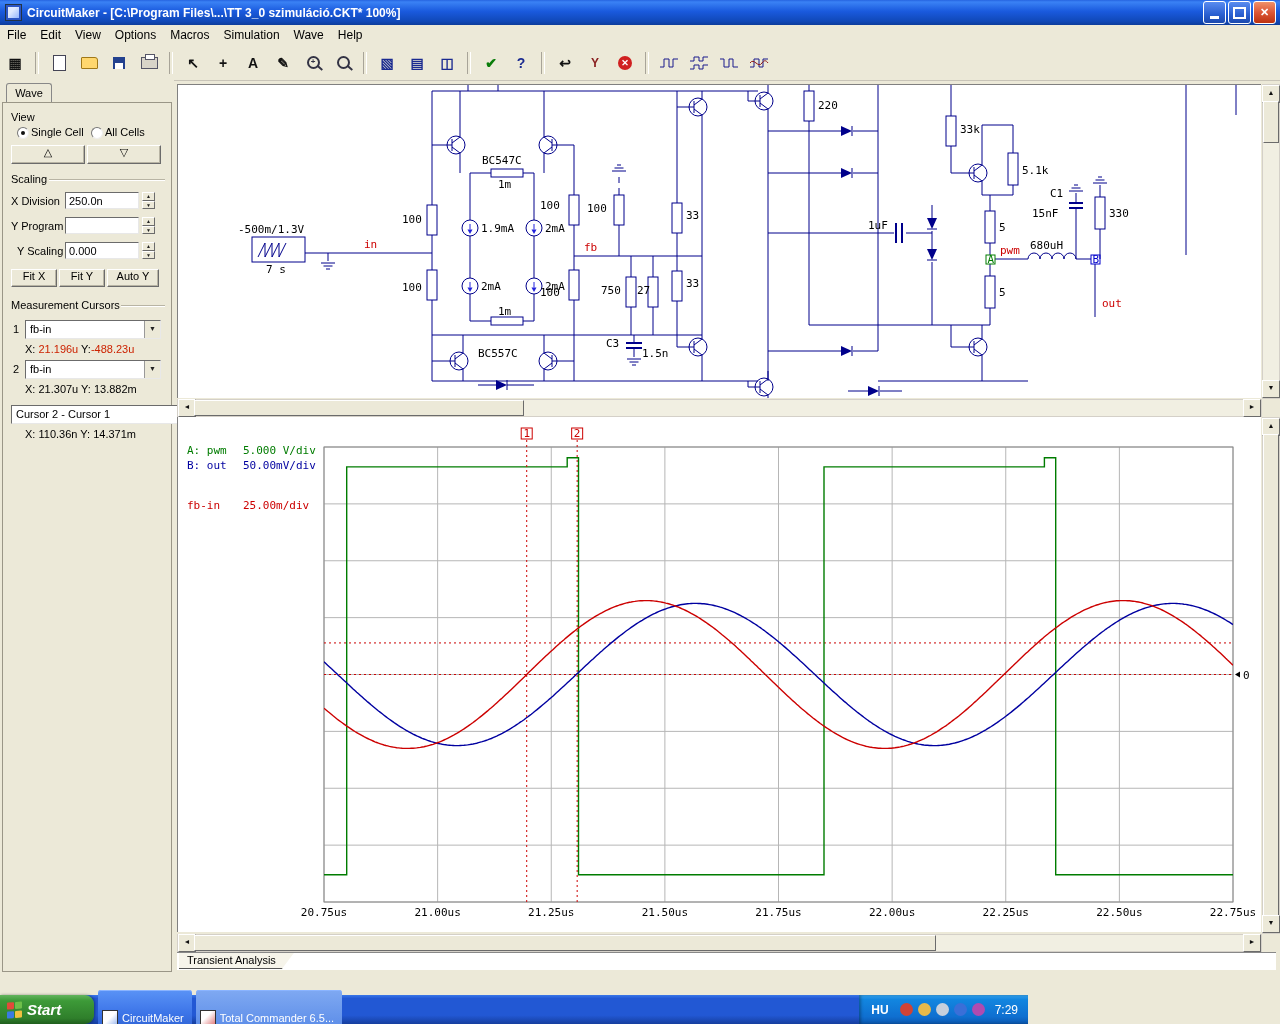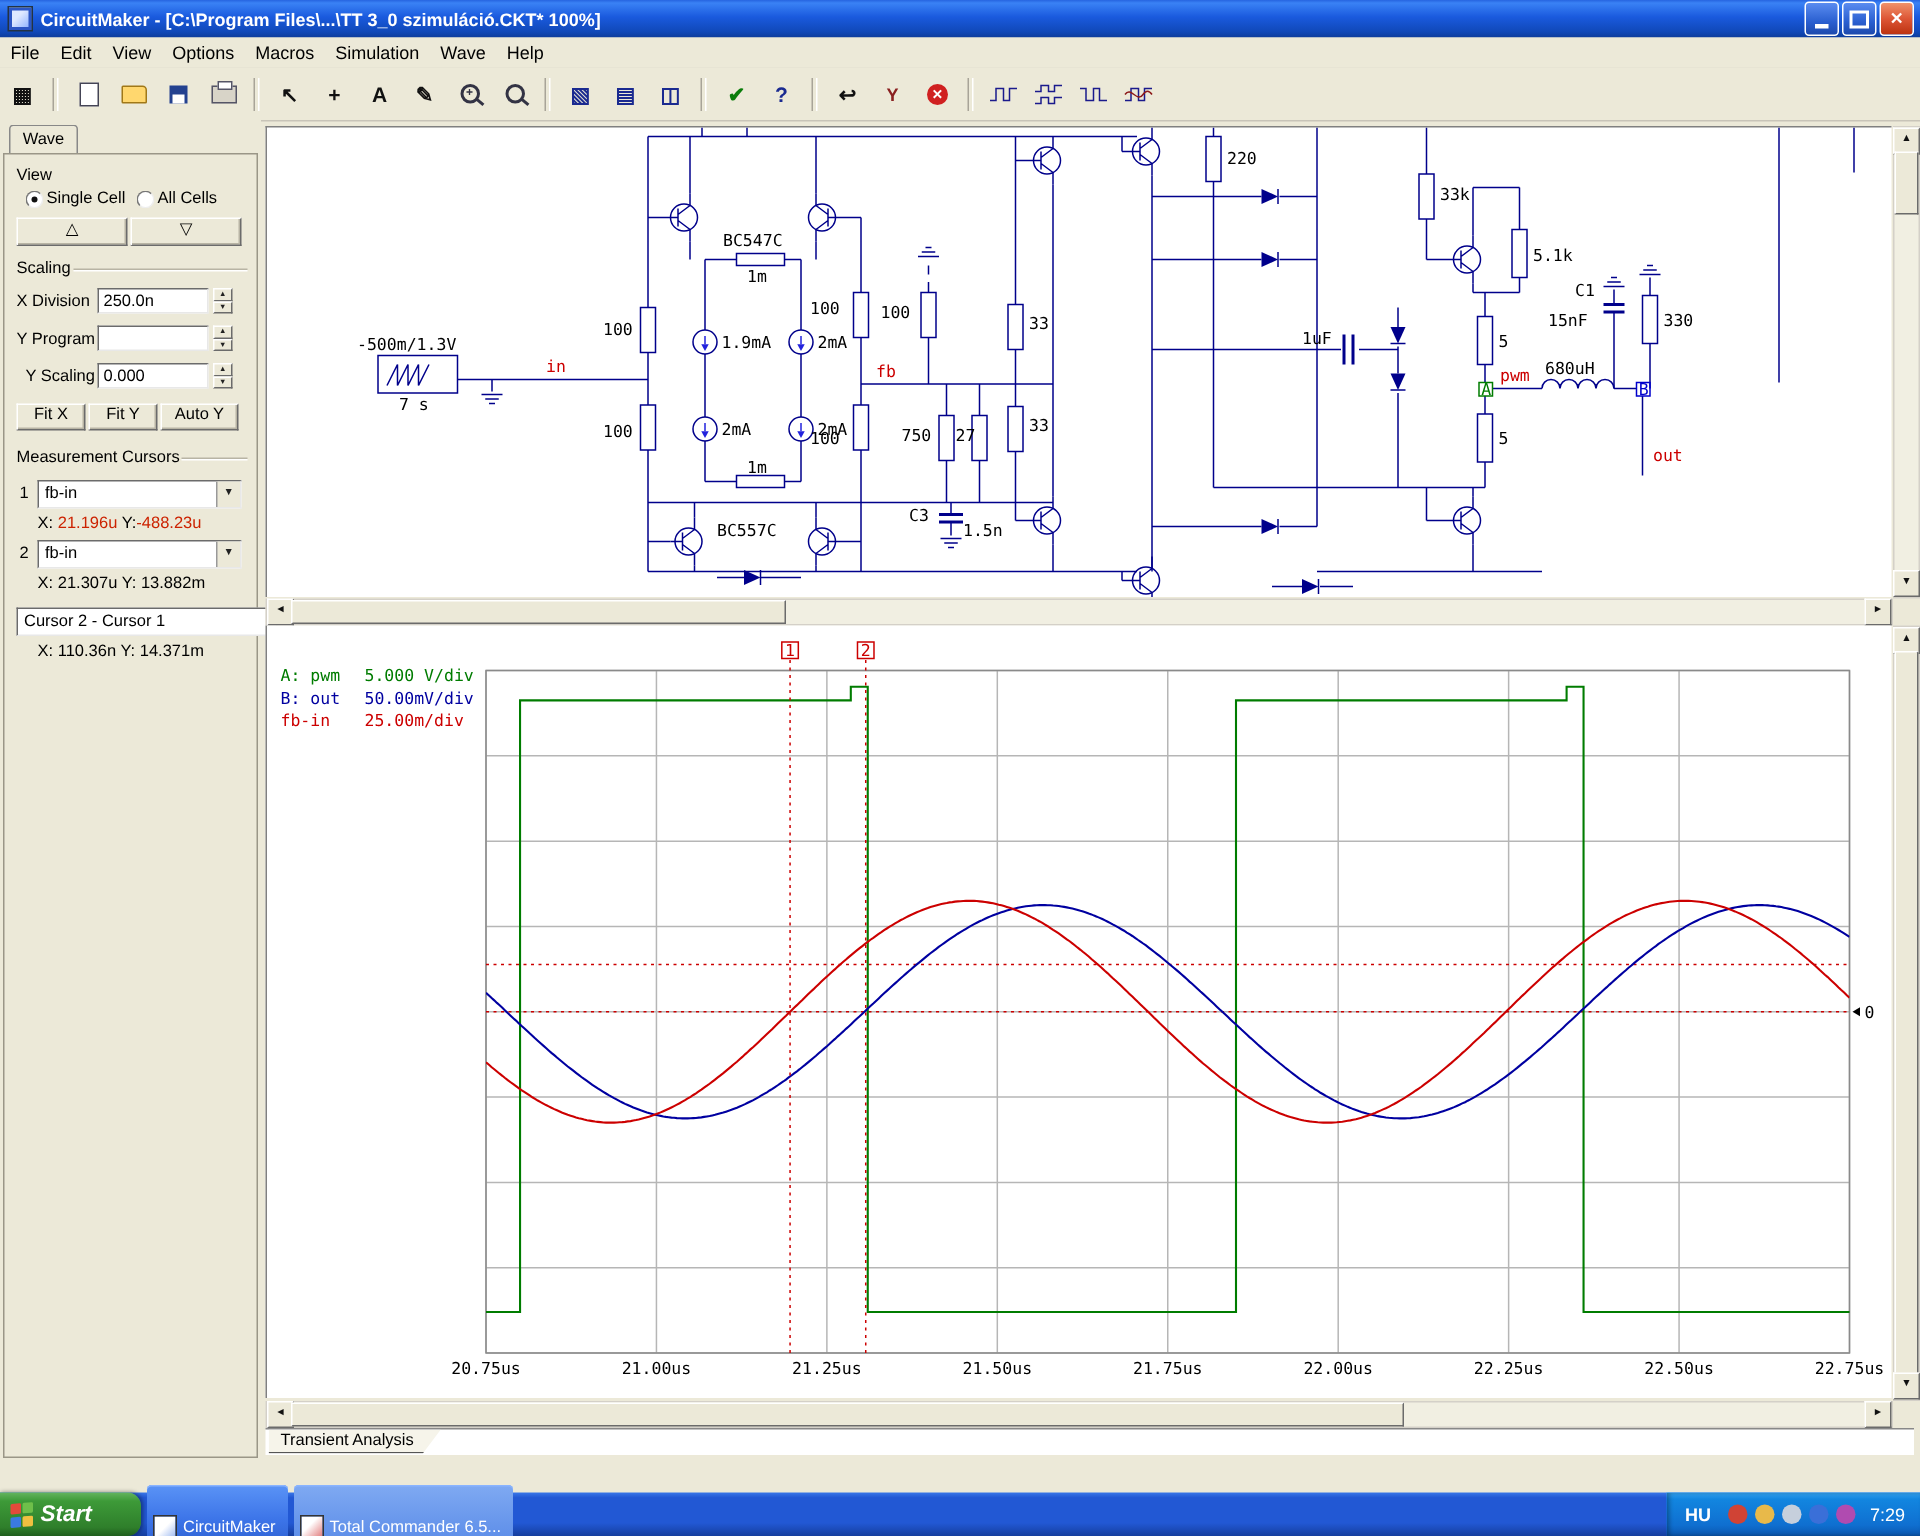--- a/index.html
+++ b/index.html
@@ -78,21 +78,21 @@
   .sthumb{position:absolute;background:#ece9d8;border:1px solid;border-color:#fff #6b6b6b #6b6b6b #fff;}
   
   #legend{position:absolute;left:187px;top:444px;font-family:"DejaVu Sans Mono",monospace;font-size:11px;z-index:5;}
   .lrow{height:15px;white-space:nowrap;}
   .lname{display:inline-block;width:56px;}
   
   #tabstrip{position:absolute;left:177px;top:952px;width:1099px;height:17px;background:#fff;border-top:1px solid #888;}
   #ta-tab{position:absolute;left:2px;top:0;padding:1px 18px 2px 8px;font-size:11px;background:#f6f4ea;
     clip-path:polygon(0 0,100% 0,calc(100% - 12px) 100%,0 100%);border-bottom:1px solid #555;}
   
-  #taskbar{position:absolute;left:0;top:995px;width:1280px;height:29px;
+  #taskbar{position:absolute;left:0;top:995px;width:1028px;height:29px;
     background:linear-gradient(180deg,#3a77e8 0%,#2258d4 12%,#2258d4 70%,#153e9e 100%);
     display:flex;align-items:center;}
   #start-btn{height:29px;width:94px;border-radius:0 9px 9px 0;display:flex;align-items:center;
     background:linear-gradient(180deg,#63b45e 0%,#3d9a38 20%,#2f7f2b 80%,#1f5e1d 100%);
     color:#fff;font-weight:bold;font-style:italic;font-size:15px;box-shadow:1px 0 3px rgba(0,0,0,.4);}
   #start-flag{width:16px;height:16px;margin:0 4px 0 7px;display:grid;grid-template-columns:7px 7px;grid-gap:1px;transform:skewY(-5deg);}
   #start-flag span{width:7px;height:7px;border-radius:1px;}
   .taskapp{height:23px;margin-left:4px;border-radius:3px;display:flex;align-items:center;color:#fff;
     font-size:11px;padding:16px 8px 0 4px;background:linear-gradient(180deg,#5a93f6,#3c74e8 60%,#2f63d4);
     box-shadow:inset 0 1px 0 #8ab4ff;white-space:nowrap;}
@@ -474,21 +474,21 @@
         <text x="941.375" y="499" text-anchor="middle" fill="#000">22.50us</text>
         <text x="1055" y="499" text-anchor="middle" fill="#000">22.75us</text>
         <polygon points="1057,257.5 1062,254.5 1062,260.5" fill="#000"></polygon>
         <text x="1065" y="261.5" font-size="10px" fill="#000">0</text>
       </g>
   </svg>
 </div>
 <div id="legend">
   <div class="lrow" style="color: rgb(0, 124, 0);"><span class="lname">A: pwm</span><span>5.000 V/div</span></div>
   <div class="lrow" style="color: rgb(0, 0, 160);"><span class="lname">B: out</span><span>50.00mV/div</span></div>
-  <div class="lrow" style="color: rgb(204, 0, 0);"><span class="lname">fb-in</span><span>25.00m/div</span></div>
+  <div class="lrow" style="color: rgb(204, 0, 0); margin-top: 25px;"><span class="lname">fb-in</span><span>25.00m/div</span></div>
 </div>
 
 <div class="sb" style="left:1262px;top:417px;width:16px;height:515px;">
   <div class="sbtn" style="left:-1px;top:0;">▲</div>
   <div class="sthumb" style="left:0;top:16px;width:14px;height:481px;"></div>
   <div class="sbtn" style="left:-1px;bottom:0;">▼</div>
 </div>
 
 <div class="sb" style="left:177px;top:934px;width:1083px;height:16px;">
   <div class="sbtn" style="left:0;top:-1px;">◄</div>

